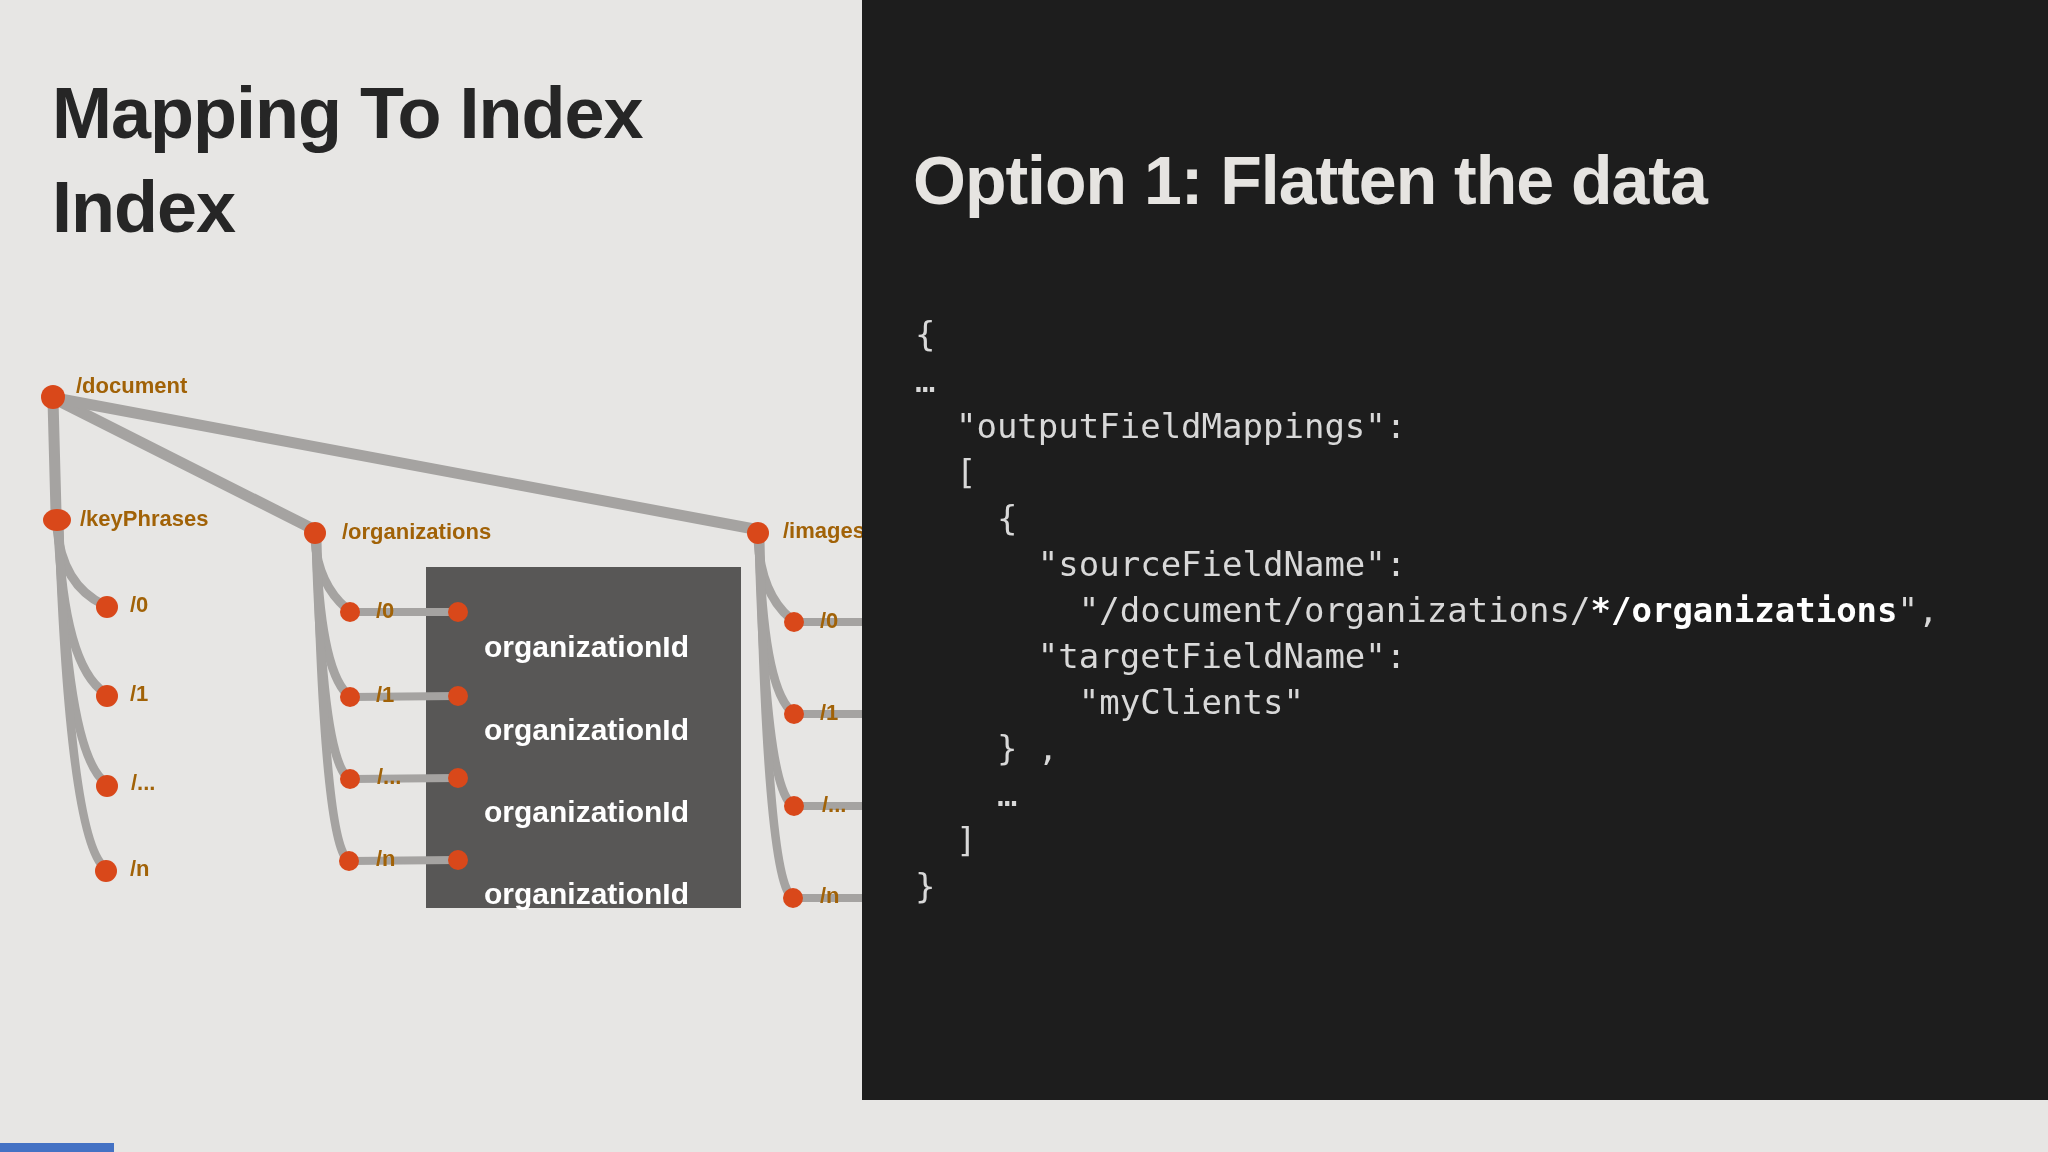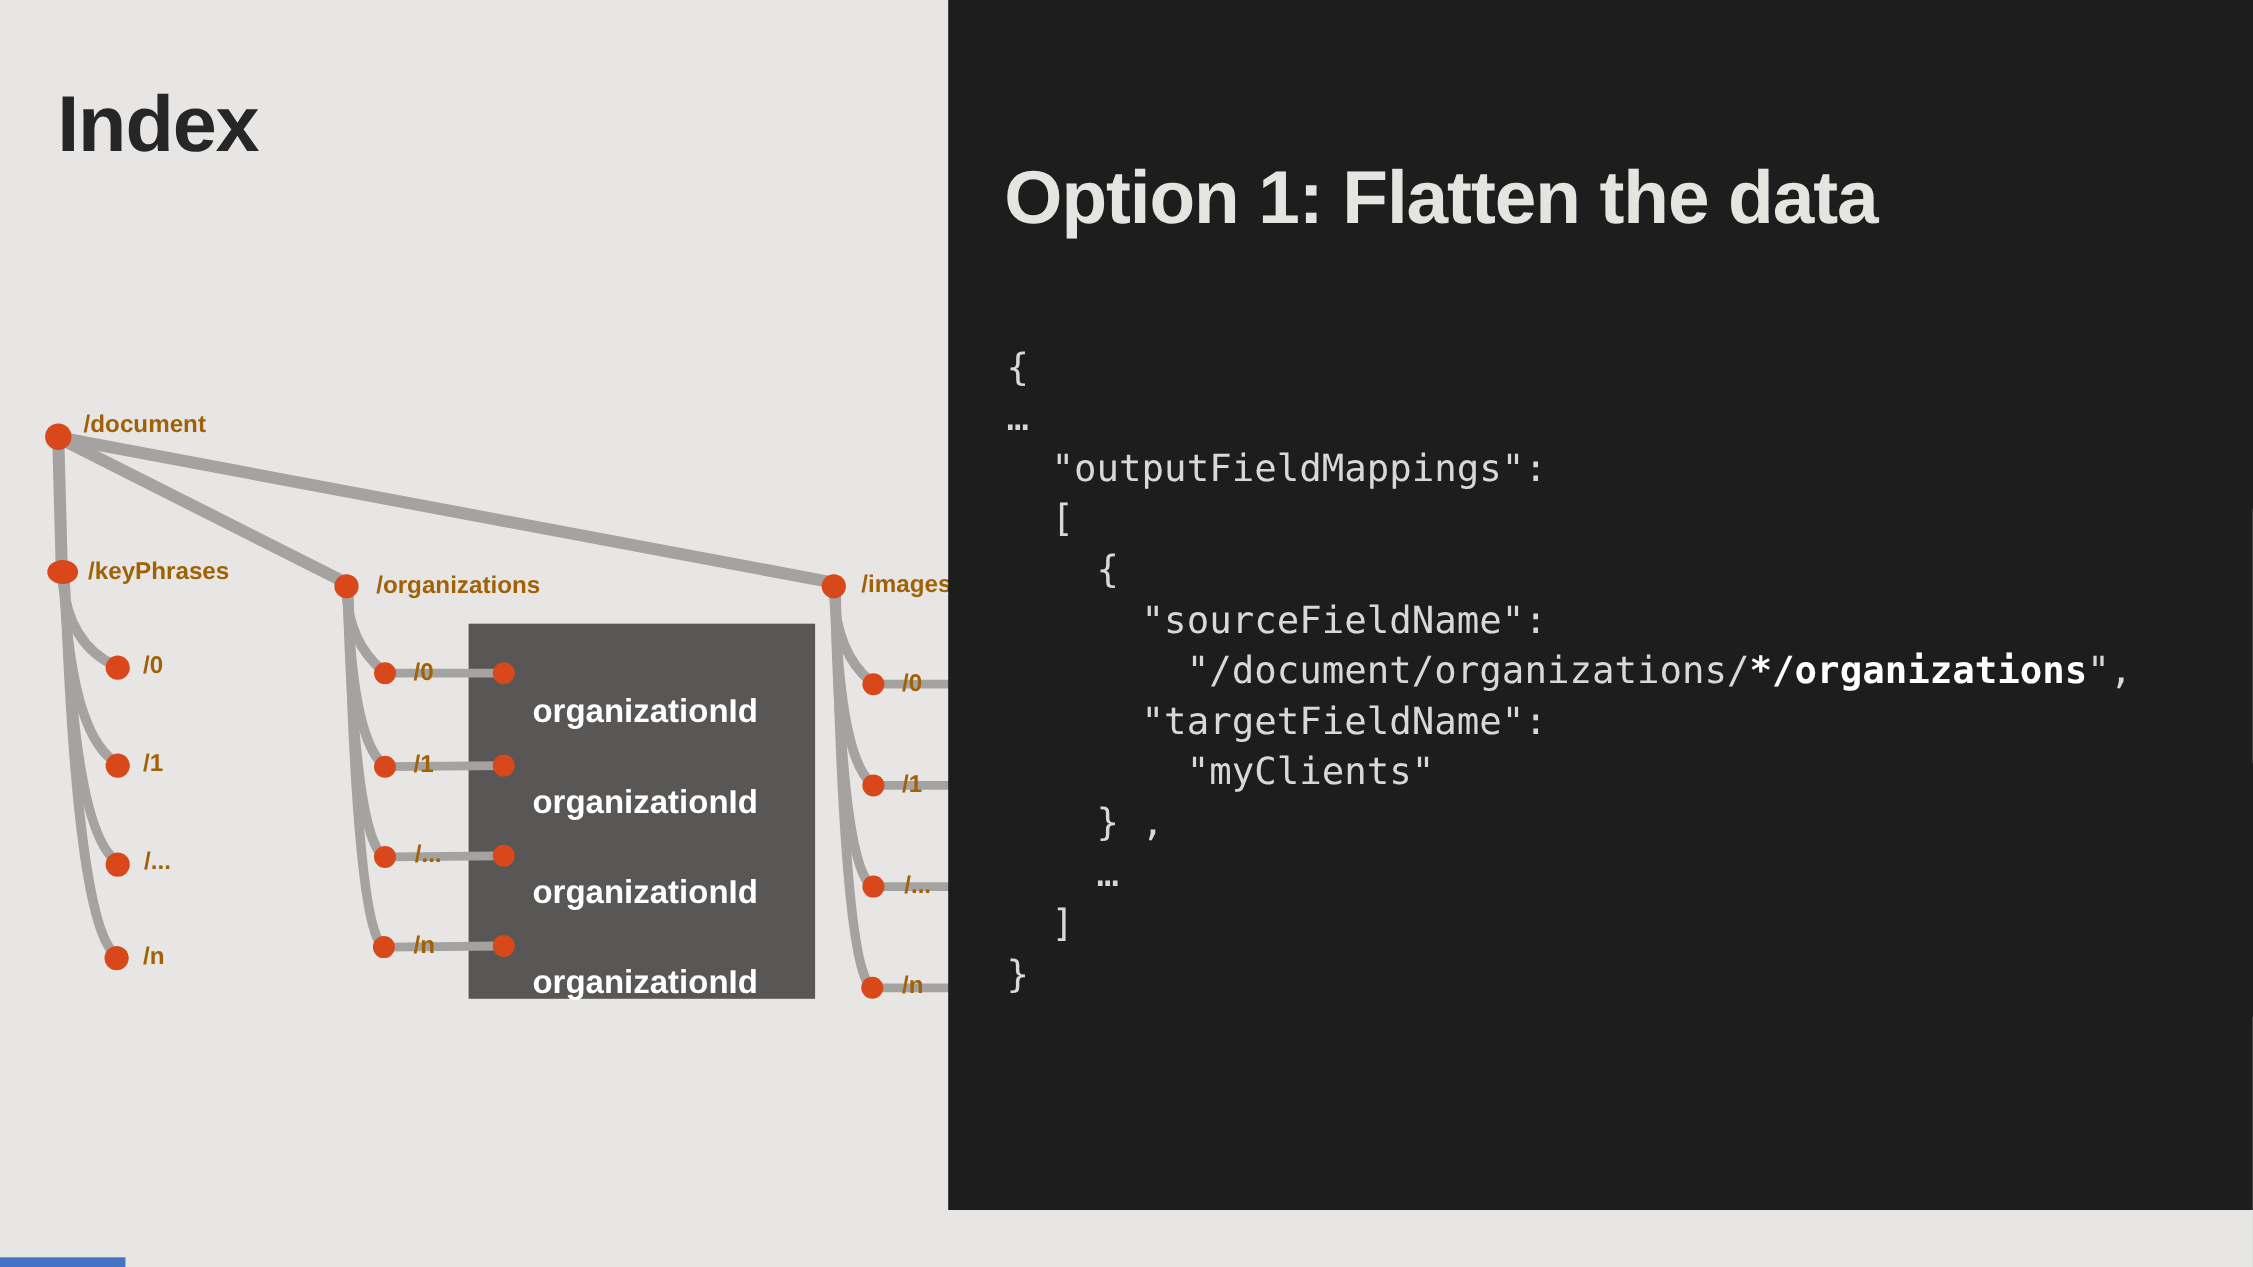--- a/index.html
+++ b/index.html
@@ -65,20 +65,21 @@
   }
 </style>
 </head>
 <body>
 
 <div class="stage">
 
   <div class="slide-left">
 
     <div class="title-left">
+      <div>Mapping To Index</div>
       <div>Index</div>
     </div>
 
     <div class="map-box"></div>
 
     <svg class="diagram" width="2048" height="1152" viewBox="0 0 2048 1152">
       <g stroke="#a5a3a1" fill="none" stroke-linecap="round">
 
         <path d="M53,400 L56,512" stroke-width="11"></path>
         <path d="M55,399 L311,528" stroke-width="11"></path>

